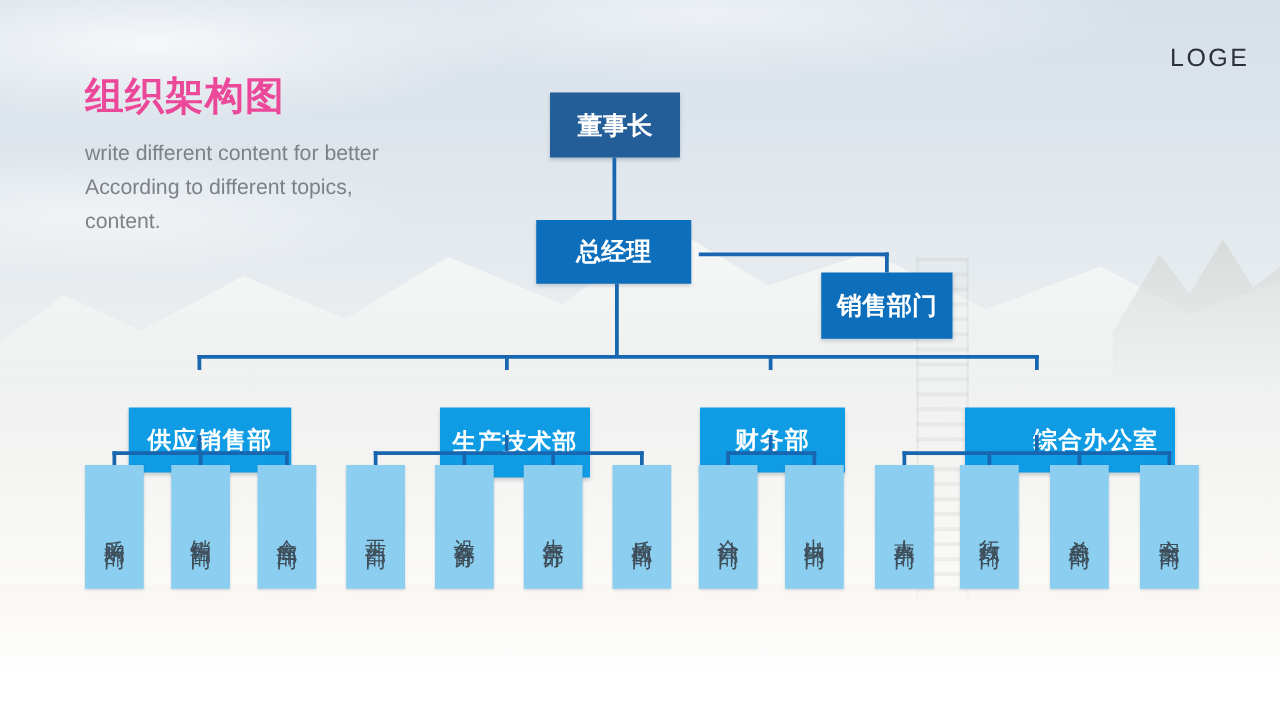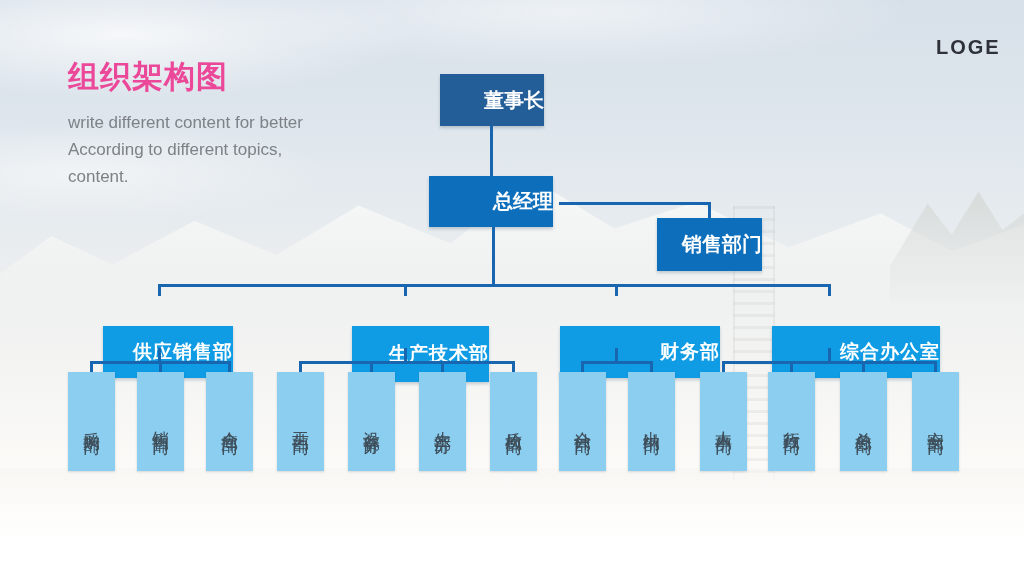--- a/index.html
+++ b/index.html
@@ -25,27 +25,27 @@
     background:linear-gradient(180deg,rgba(210,215,211,.75),rgba(232,234,231,.2));
     clip-path:polygon(0 70%,28% 18%,46% 44%,66% 8%,84% 40%,100% 26%,100% 100%,0 100%);}
   .bg-tower{position:absolute;left:733px;top:206px;width:38px;height:274px;opacity:.55;
     background:repeating-linear-gradient(180deg,rgba(178,182,177,.30) 0 3px,rgba(255,255,255,0) 3px 12px);
     border-left:2px solid rgba(172,176,171,.28);border-right:2px solid rgba(172,176,171,.28);}
   .bg-ground{position:absolute;left:0;top:468px;width:1024px;height:108px;
     background:linear-gradient(180deg,rgba(247,244,239,.55),#ffffff 70%);}
 
   
   .logo{position:absolute;left:936px;top:36px;font-size:20px;letter-spacing:2px;
-    color:#2e3238;font-weight:700;}
+    color:#2e3238;font-weight:400;}
   .title{position:absolute;left:68px;top:56px;font-size:31px;font-weight:800;
     color:#ec4899;letter-spacing:1px;}
   .subtitle{position:absolute;left:68px;top:109px;font-size:17px;color:#7d8286;line-height:27px;}
 
   
-  .node{position:absolute;display:flex;align-items:center;justify-content:flex-end;
+  .node{position:absolute;display:flex;align-items:center;justify-content:center;
     color:#fff;font-weight:bold;box-shadow:0 2px 3px rgba(25,55,85,.22);}
   .lvl1{background:#235e98;font-size:20px;}
   .lvl2{background:#0d6ebb;font-size:20px;}
   .dept{background:#0f9ce4;font-size:19px;letter-spacing:1px;margin-top:30px;}
   .leaf{position:absolute;top:372px;width:47px;height:99px;background:#8cceef;
     display:flex;align-items:center;justify-content:center;
     box-shadow:0 1px 2px rgba(25,55,85,.18);}
   .leaf span{writing-mode:vertical-rl;text-orientation:upright;
     font-size:17px;letter-spacing:2px;color:#3e4e5a;font-weight:500;}
 
@@ -90,24 +90,24 @@
     <div class="ln" style="left:492px;top:227px;width:3px;height:57px;"></div>
     <div class="ln" style="left:158px;top:284px;width:673px;height:3px;"></div>
     <div class="ln" style="left:158px;top:284px;width:3px;height:12px;"></div>
     <div class="ln" style="left:404px;top:284px;width:3px;height:12px;"></div>
     <div class="ln" style="left:615px;top:284px;width:3px;height:12px;"></div>
     <div class="ln" style="left:828px;top:284px;width:3px;height:12px;"></div>
 
     <div class="node dept" style="left:103px;top:296px;width:130px;height:52px;">
       <span>供应销售部</span>
     </div>
-    <div class="node dept" style="left:352px;top:296px;width:120px;height:56px;padding-left:17px;">
+    <div class="node dept" style="left:352px;top:296px;width:120px;height:56px;">
       <span>生产技术部</span>
     </div>
-    <div class="node dept" style="left:560px;top:296px;width:116px;height:52px;padding-left:44px;">
+    <div class="node dept" style="left:560px;top:296px;width:116px;height:52px;">
       <span>财务部</span>
     </div>
     <div class="node dept" style="left:772px;top:296px;width:127px;height:52px;padding-left:41px;">
       <span>综合办公室</span>
     </div>
 
     <div class="ln" style="left:158px;top:348px;width:3px;height:13px;"></div>
     <div class="ln" style="left:90px;top:361px;width:141px;height:3px;"></div>
     <div class="ln" style="left:90px;top:361px;width:3px;height:11px;"></div>
     <div class="ln" style="left:159px;top:361px;width:3px;height:11px;"></div>

